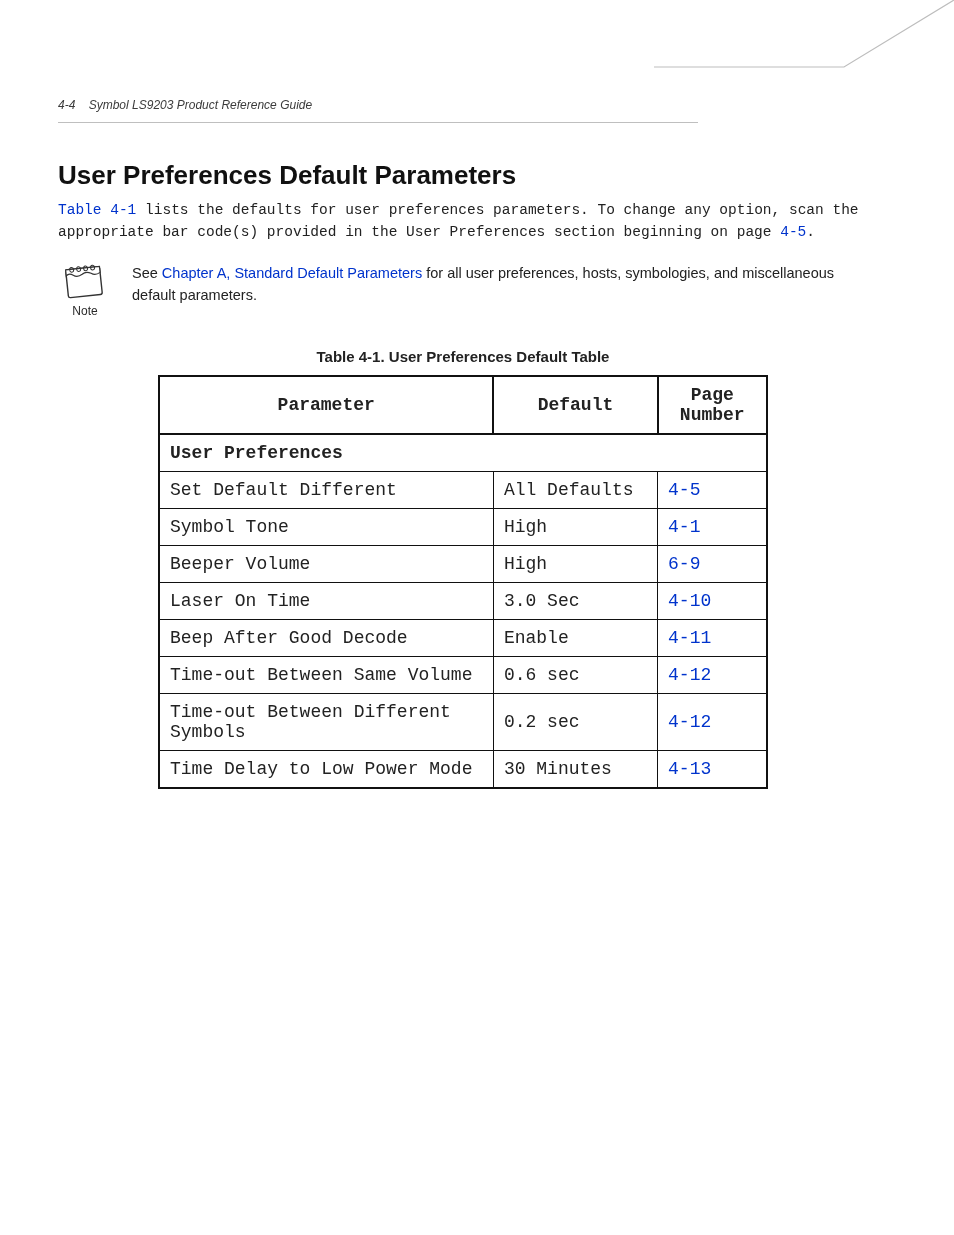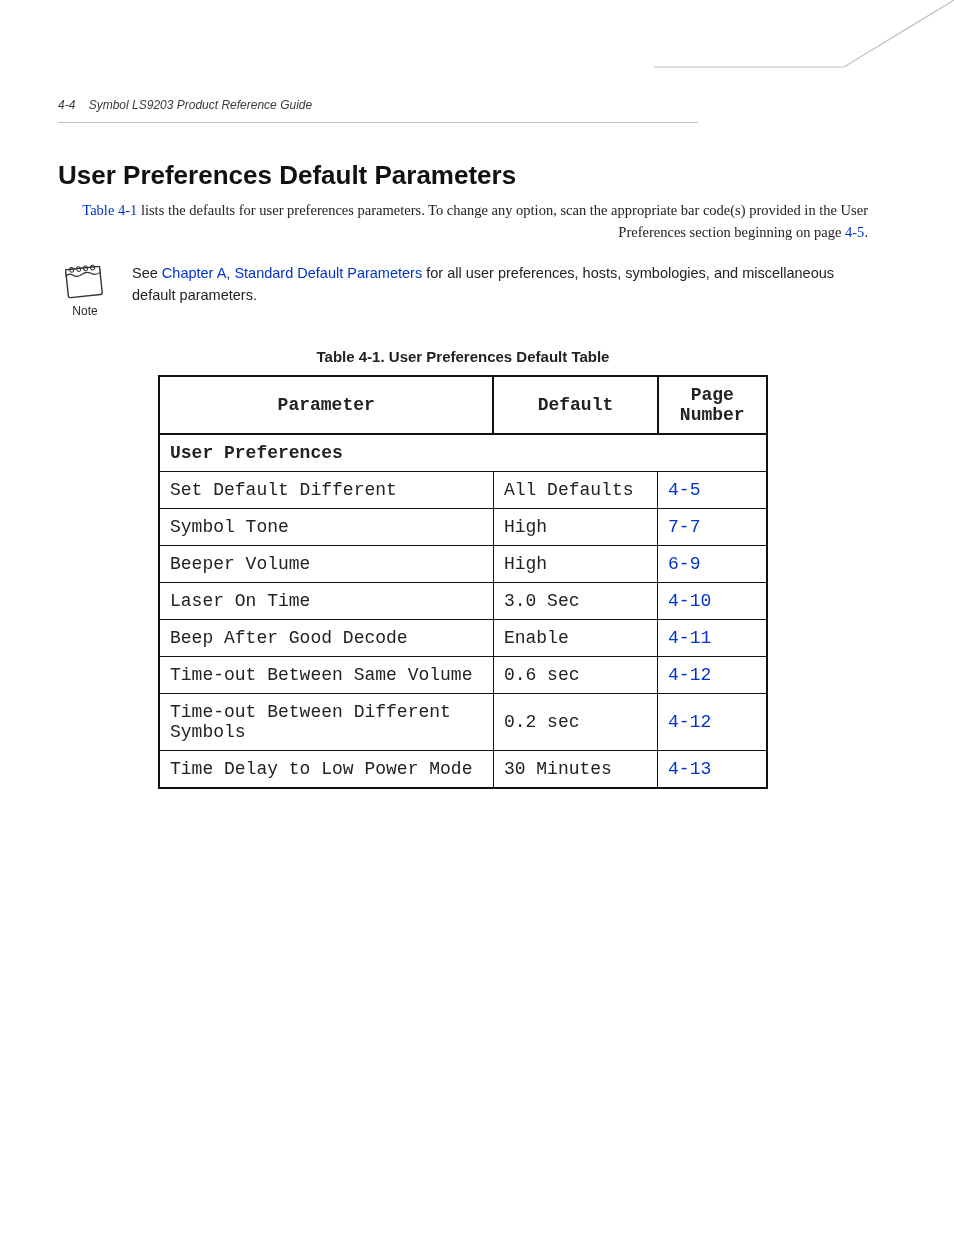--- a/index.html
+++ b/index.html
@@ -65,23 +65,22 @@
     font-size: 26px;
     margin: 0 0 8px 0;
     letter-spacing: 0;
     color: #111;
   }
   .intro {
     font-size: 14.5px;
     line-height: 1.55;
     margin: 0 0 18px 0;
     color: #222;
-    font-family: Liberation Serif, serif;
+    font-family: Liberation Mono, monospace;
     font-weight: 300;
-    text-align: right;
   }
   .link {
     color: #0033cc;
     text-decoration: none;
   }
 
   .note-row {
     display: flex;
     align-items: flex-start;
     gap: 20px;
@@ -212,21 +211,21 @@
           <td colspan="3">User Preferences</td>
         </tr>
         <tr>
           <td>Set Default Different</td>
           <td>All Defaults</td>
           <td class="pagecol"><a class="link" href="#">4-5</a></td>
         </tr>
         <tr>
           <td>Symbol Tone</td>
           <td>High</td>
-          <td class="pagecol"><a class="link" href="#">7-7</a></td>
+          <td class="pagecol"><a class="link" href="#">4-1</a></td>
         </tr>
         <tr>
           <td>Beeper Volume</td>
           <td>High</td>
           <td class="pagecol"><a class="link" href="#">6-9</a></td>
         </tr>
         <tr>
           <td>Laser On Time</td>
           <td>3.0 Sec</td>
           <td class="pagecol"><a class="link" href="#">4-10</a></td>

